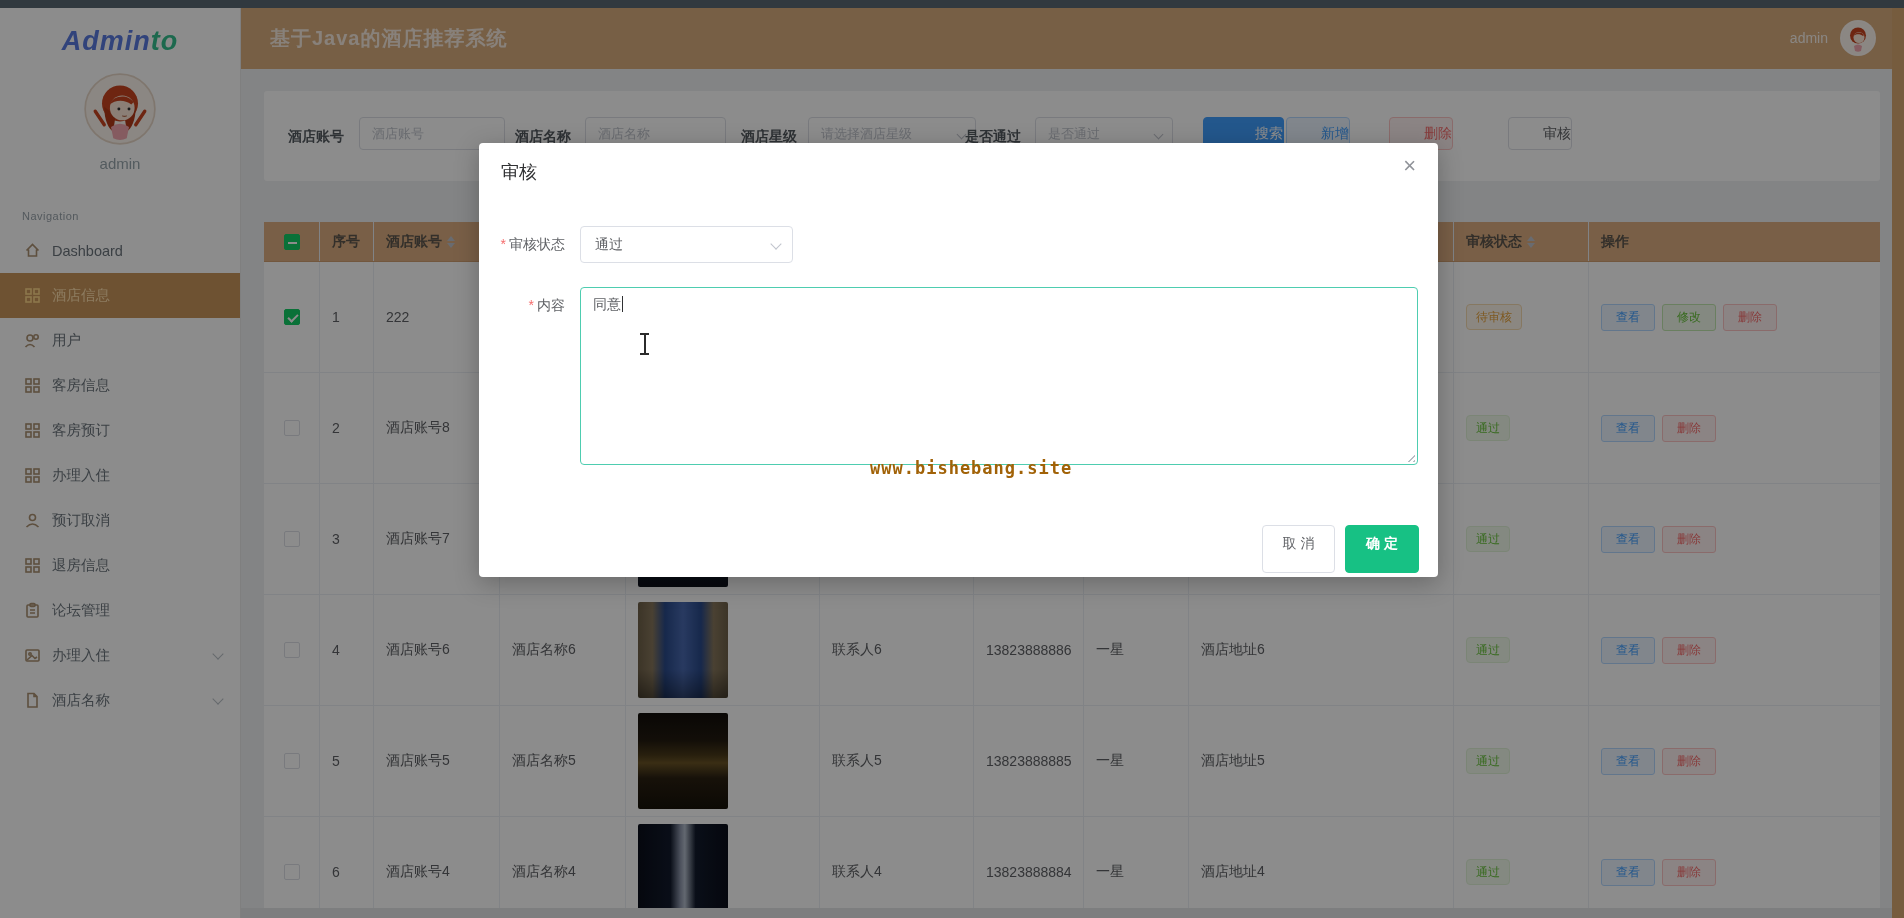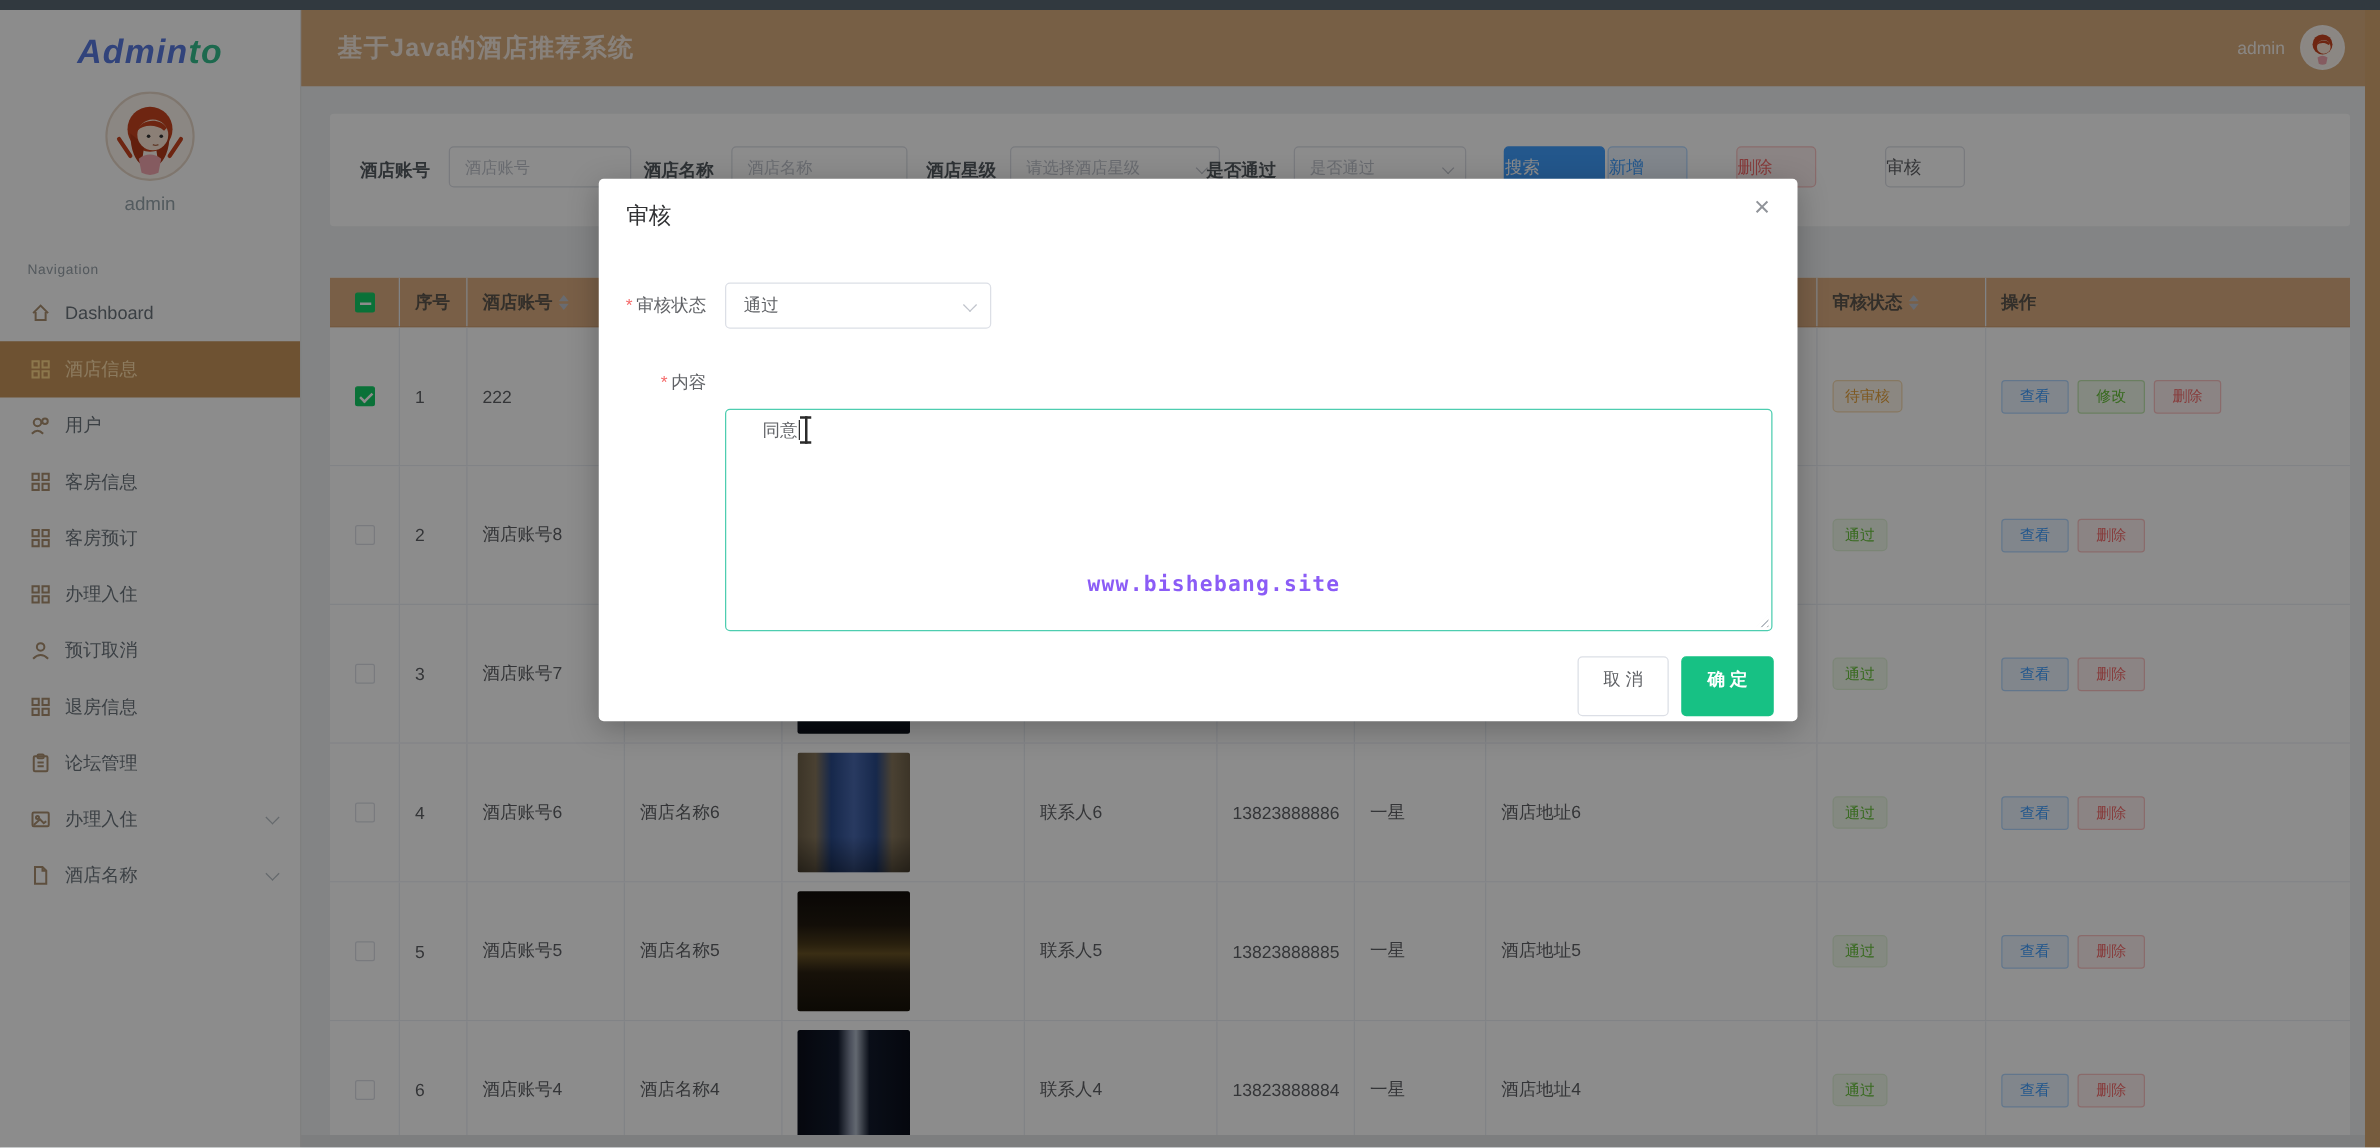--- a/index.html
+++ b/index.html
@@ -39,21 +39,21 @@
 
   
   .content-bg { position:absolute; left:240px; top:69px; width:1664px; height:849px; background:#eef0f2; }
 
   .filter-card { position:absolute; left:264px; top:91px; width:1616px; height:90px; background:#ffffff; border-radius:3px; }
   .f-label { position:absolute; top:26px; height:38px; line-height:38px; font-size:14px; color:#555b61; font-weight:bold; }
   .f-box { position:absolute; top:26px; height:33px; border:1px solid #dcdfe6; border-radius:4px; background:#fff;
            font-size:13px; color:#c0c4cc; line-height:31px; padding-left:12px; }
   .f-box .sel-caret { position:absolute; right:10px; top:13px; width:7px; height:7px; border-right:1.4px solid #c0c4cc;
                       border-bottom:1.4px solid #c0c4cc; transform:rotate(45deg); }
-  .f-btn { position:absolute; top:26px; height:33px; border-radius:4px; font-size:14px; text-align:left; line-height:31px; cursor:pointer; }
+  .f-btn { position:absolute; top:26px; height:33px; border-radius:4px; font-size:14px; text-align:right; line-height:31px; cursor:pointer; }
   .f-btn.primary { background:#409eff; border:1px solid #409eff; color:#fff; }
   .f-btn.plain-blue { background:#ecf5ff; border:1px solid #b3d8ff; color:#409eff; }
   .f-btn.plain-red { background:#fef0f0; border:1px solid #fbc4c4; color:#f56c6c; }
   .f-btn.default { background:#fff; border:1px solid #dcdfe6; color:#606266; }
 
   
   .table-card { position:absolute; left:264px; top:222px; width:1616px; height:686px; background:#fff; overflow:hidden; }
   .t-header { display:flex; height:40px; background:#dcae81; border-bottom:1px solid #cf9f72; }
   .t-header .cell { display:flex; align-items:center; font-size:14px; font-weight:bold; color:#5d564e; }
   .t-row { display:flex; height:111px; border-bottom:1px solid #ebeef5; background:#fff; }
@@ -92,30 +92,30 @@
            box-shadow:0 6px 24px rgba(0,0,0,.25); z-index:50; }
   .m-title { position:absolute; left:22px; top:17px; font-size:18px; color:#303133; }
   .m-close { position:absolute; right:22px; top:12px; font-size:22px; color:#909399; cursor:pointer; line-height:1; }
   .m-label { position:absolute; width:120px; text-align:right; font-size:14px; color:#606266; }
   .m-label .req { color:#f56c6c; margin-right:3px; }
   .m-select { position:absolute; left:101px; top:83px; width:213px; height:37px; border:1px solid #dcdfe6; border-radius:4px;
               font-size:14px; color:#606266; line-height:35px; padding-left:14px; cursor:pointer; }
   .m-select .sel-caret { position:absolute; right:12px; top:13px; width:8px; height:8px; border-right:1.5px solid #c0c4cc;
                          border-bottom:1.5px solid #c0c4cc; transform:rotate(45deg); }
   .m-textarea { position:absolute; left:101px; top:144px; width:838px; height:178px; border:1px solid #4ecdb0; border-radius:4px;
-                font-size:14px; color:#606266; padding:8px 29px;margin-top:40px; }
+                font-size:14px; color:#606266; padding:8px 12px; }
   .caret-blink { display:inline-block; width:1px; height:16px; background:#303133; vertical-align:-3px; margin-left:1px; }
   .resize-handle { position:absolute; right:2px; bottom:2px; width:10px; height:10px;
      background:repeating-linear-gradient(135deg,transparent 0 2px,#b8bdc4 2px 3.5px); clip-path:polygon(100% 0,100% 100%,0 100%); }
   .ibeam { position:absolute; left:160px; top:190px; width:12px; height:22px; z-index:2; }
   .ibeam:before { content:""; position:absolute; left:5px; top:0; width:1.6px; height:22px; background:#2b2b2b; }
   .ibeam i, .ibeam b { position:absolute; left:1px; width:9px; height:1.6px; background:#2b2b2b; }
   .ibeam i { top:0; } .ibeam b { bottom:0; }
   .watermark { position:absolute; left:391px; top:315px; font-family:"DejaVu Sans Mono", monospace; font-weight:bold;
-               font-size:17px; color:#8b5cf6; letter-spacing:1px; }
+               font-size:17px; color:#a16207; letter-spacing:1px; }
   .m-btn { position:absolute; top:382px; height:48px; border-radius:4px; font-size:14px; text-align:center; line-height:34px; cursor:pointer; }
   .m-btn.cancel { left:783px; width:73px; background:#fff; border:1px solid #dcdfe6; color:#606266; }
   .m-btn.confirm { left:866px; width:74px; background:#17c184; border:1px solid #17c184; color:#fff; font-weight:bold; }
 </style>
 </head>
 <body>
 
 <div class="page">
 
   <div class="top-strip"></div>

